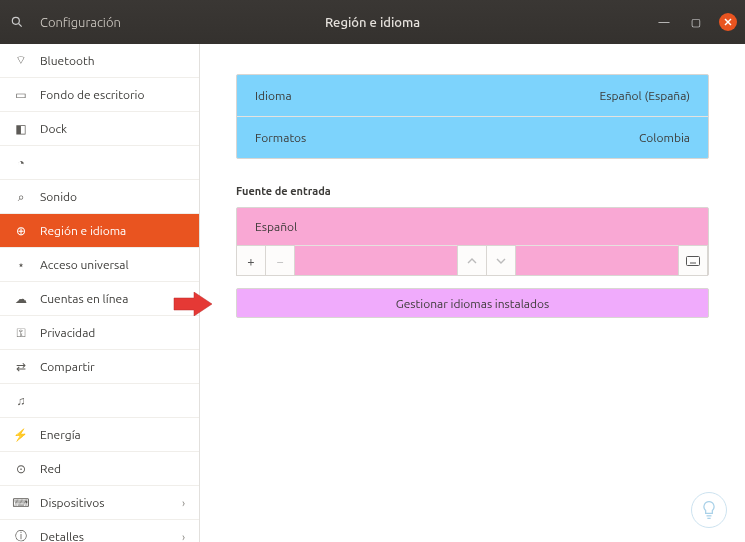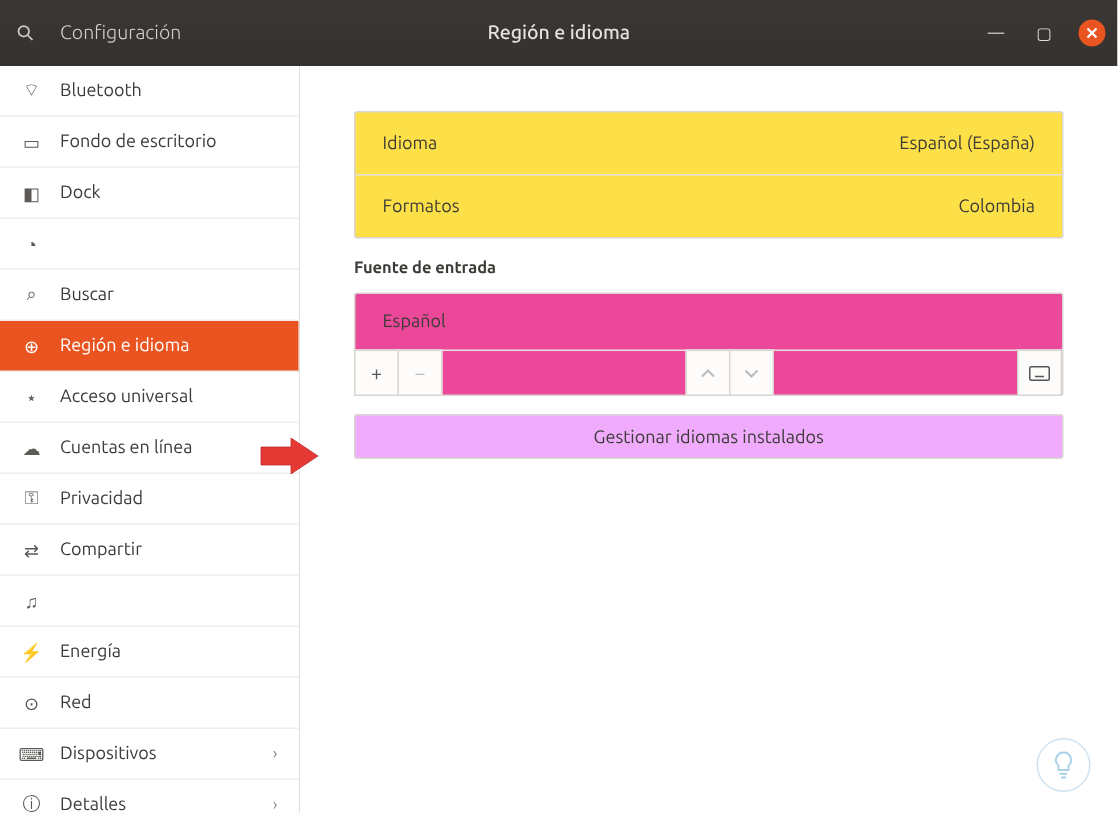--- a/index.html
+++ b/index.html
@@ -32,28 +32,28 @@
       cursor: pointer;
     }
     .sidebar-item.active { background: #e95420; color: #fff; }
     .sidebar-item .icon { width: 14px; display:flex; align-items:center; justify-content:center; color:#5c5a56;}
     .sidebar-item.active .icon { color: #fff; }
     .sidebar-item .label { flex: 1; }
     .sidebar-item .chev { color:#8b8984; font-size:11px;}
 
     .main { flex: 1; padding: 30px 36px; position:relative; }
 
-    .card { border: 1px solid #d9d6d2; border-radius: 2px; margin-bottom: 14px; background:#fde047;}
+    .card { border: 1px solid #d9d6d2; border-radius: 2px; margin-bottom: 26px; background:#7dd3fc;}
     .row { display:flex; justify-content:space-between; align-items:center; padding: 14px 18px; font-size: 12px; color:#3c3b38; cursor:pointer;}
     .row + .row { border-top: 1px solid #e5e2de; text-align: right; }
     .row .val { color:#3c3b38; }
 
     .section-title { font-size: 11px; font-weight: 700; color:#3c3b38; margin-bottom: 10px; }
 
-    .input-card { border: 1px solid #d9d6d2; border-radius: 2px; background:#ec4899;}
+    .input-card { border: 1px solid #d9d6d2; border-radius: 2px; background:#f9a8d4;}
     .input-row { padding: 12px 18px; font-size: 12px; color:#3c3b38; }
     .input-toolbar { display:flex; height: 30px; border-top: 1px solid #e5e2de; }
     .tbtn { width: 30px; display:flex; align-items:center; justify-content:center; border:1px solid #d9d6d2; margin:-1px 0 -1px -1px; background:#fdfcfb; color:#555; font-size:13px;}
     .tbtn.disabled { color:#bbb; }
     .tbtn.first { border-top-left-radius:0; }
     .spacer { flex:1; }
     .tgroup { display:flex; }
 
     .manage-btn { width: 100%; height: 30px; border:1px solid #d9d6d2; background:#f0abfc; font-size:12px; color:#3c3b38; margin-top: 12px; border-radius:2px; cursor:pointer;}
 
@@ -98,21 +98,21 @@
       </div>
       <div class="sidebar-item">
         <span class="icon">◧</span>
         <span class="label">Dock</span>
       </div>
       <div class="sidebar-item">
         <span class="icon">◔</span>
       </div>
       <div class="sidebar-item">
         <span class="icon">⌕</span>
-        <span class="label">Buscar</span>
+        <span class="label">Sonido</span>
       </div>
       <div class="sidebar-item active">
         <span class="icon">⊕</span>
         <span class="label">Región e idioma</span>
       </div>
       <div class="sidebar-item">
         <span class="icon">⋆</span>
         <span class="label">Acceso universal</span>
       </div>
       <div class="sidebar-item">

